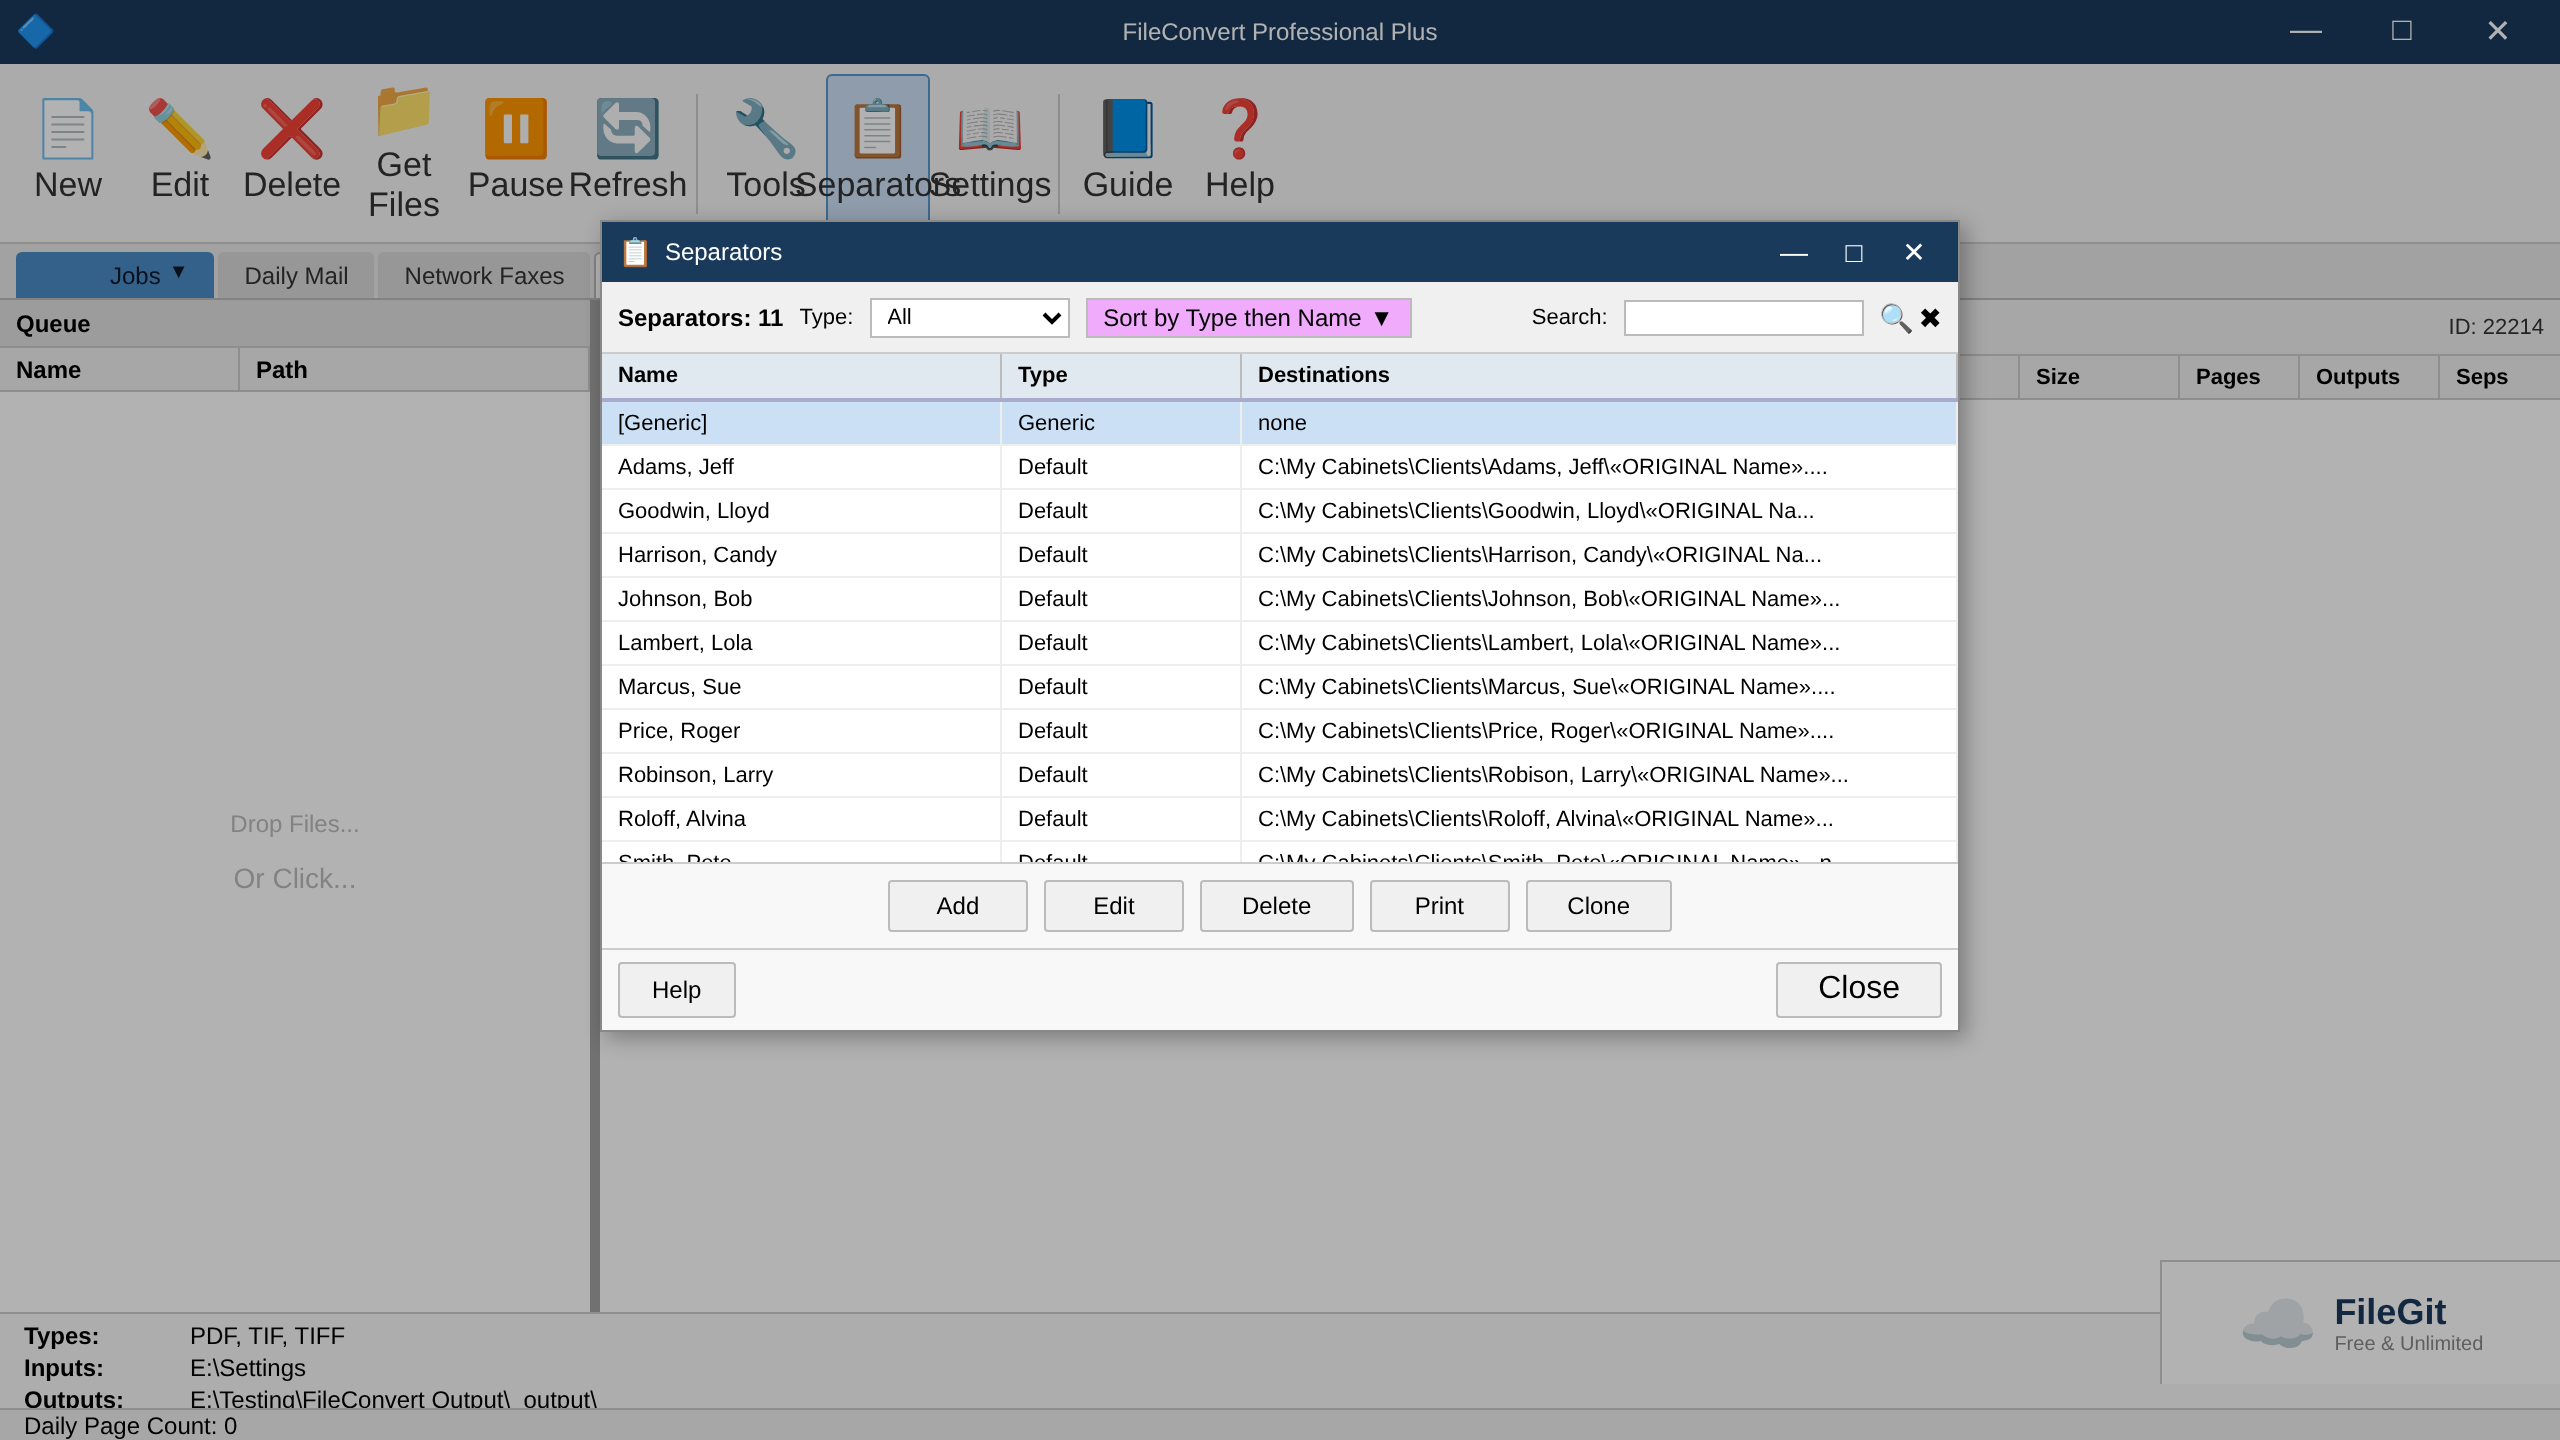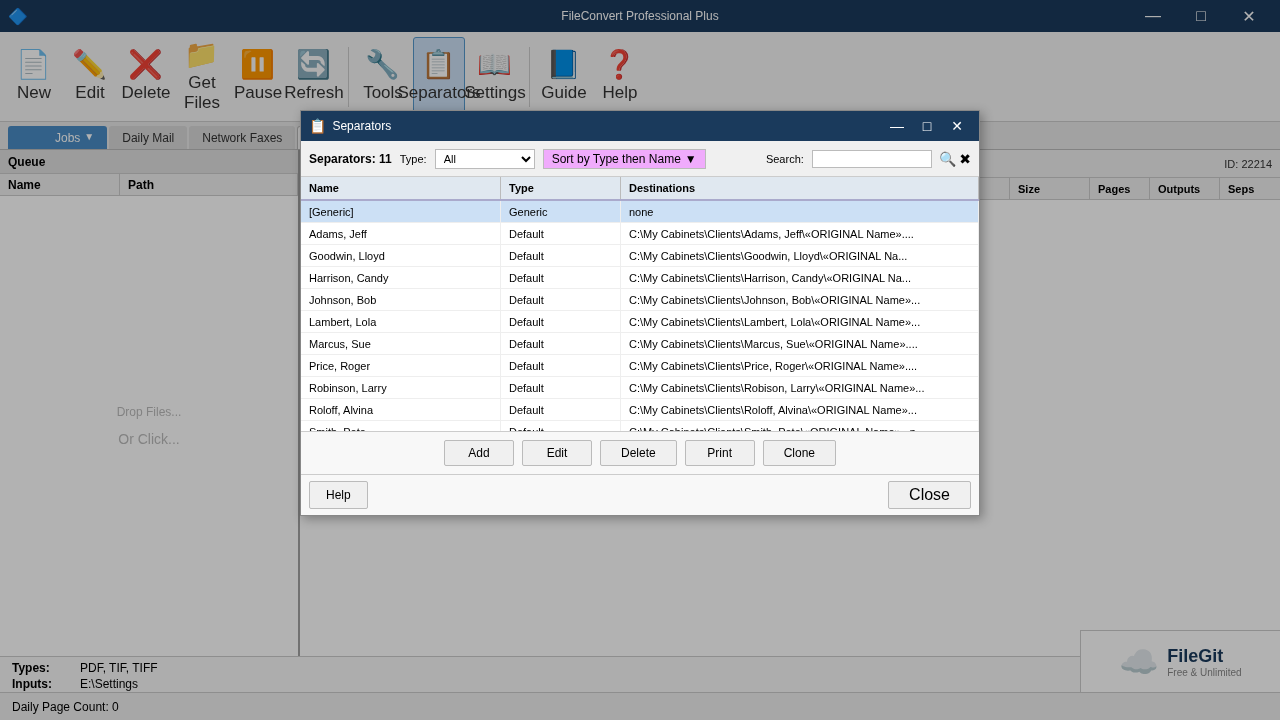--- a/index.html
+++ b/index.html
@@ -70,38 +70,38 @@
       background: #d8d8d8;
       color: #333;
     }
     .tab.active {
       background: white;
       border-color: #bbb;
       font-weight: 600;
     }
     .tab-jobs {
       background: #4a8cc4;
-      color: #ffffff;
+      color: #0f172a;
       display: flex;
       align-items: flex-start;
       gap: 4px;
       padding-left: 46px;
     }
 
     
     .main-area {
       display: flex;
       height: calc(720px - 32px - 90px - 28px - 30px - 34px);
       overflow: hidden;
     }
 
     
     .queue-panel {
       width: 300px;
-      border-right: 2px solid #a3a3a3;
+      border-right: 5px solid #a3a3a3;
       display: flex;
       flex-direction: column;
       background: #0f172a;
     }
     .queue-header {
       background: #e0e0e0;
       padding: 4px 8px;
       font-weight: 600;
       border-bottom: 1px solid #ccc;
       height: 24px;
@@ -181,28 +181,28 @@
     
     .bottom-info {
       border-top: 1px solid #ccc;
       background: #f8f8f8;
       padding: 4px 12px;
       height: 90px;
       display: flex;
       flex-direction: column;
       gap: 2px;
     }
-    .info-row { display: flex; gap: 8px; font-size: 11px; }
+    .info-row { display: flex; gap: 23px; font-size: 11px; }
     .info-label { font-weight: 600; width: 60px; }
 
     
     .status-bar {
       background: #f0f0f0;
       border-top: 1px solid #ccc;
-      height: 28px;
+      height: 16px;
       display: flex;
       align-items: center;
       padding: 0 12px;
       font-size: 11px;
       position: absolute;
       bottom: 0;
       left: 0;
       right: 0;
     }
 

